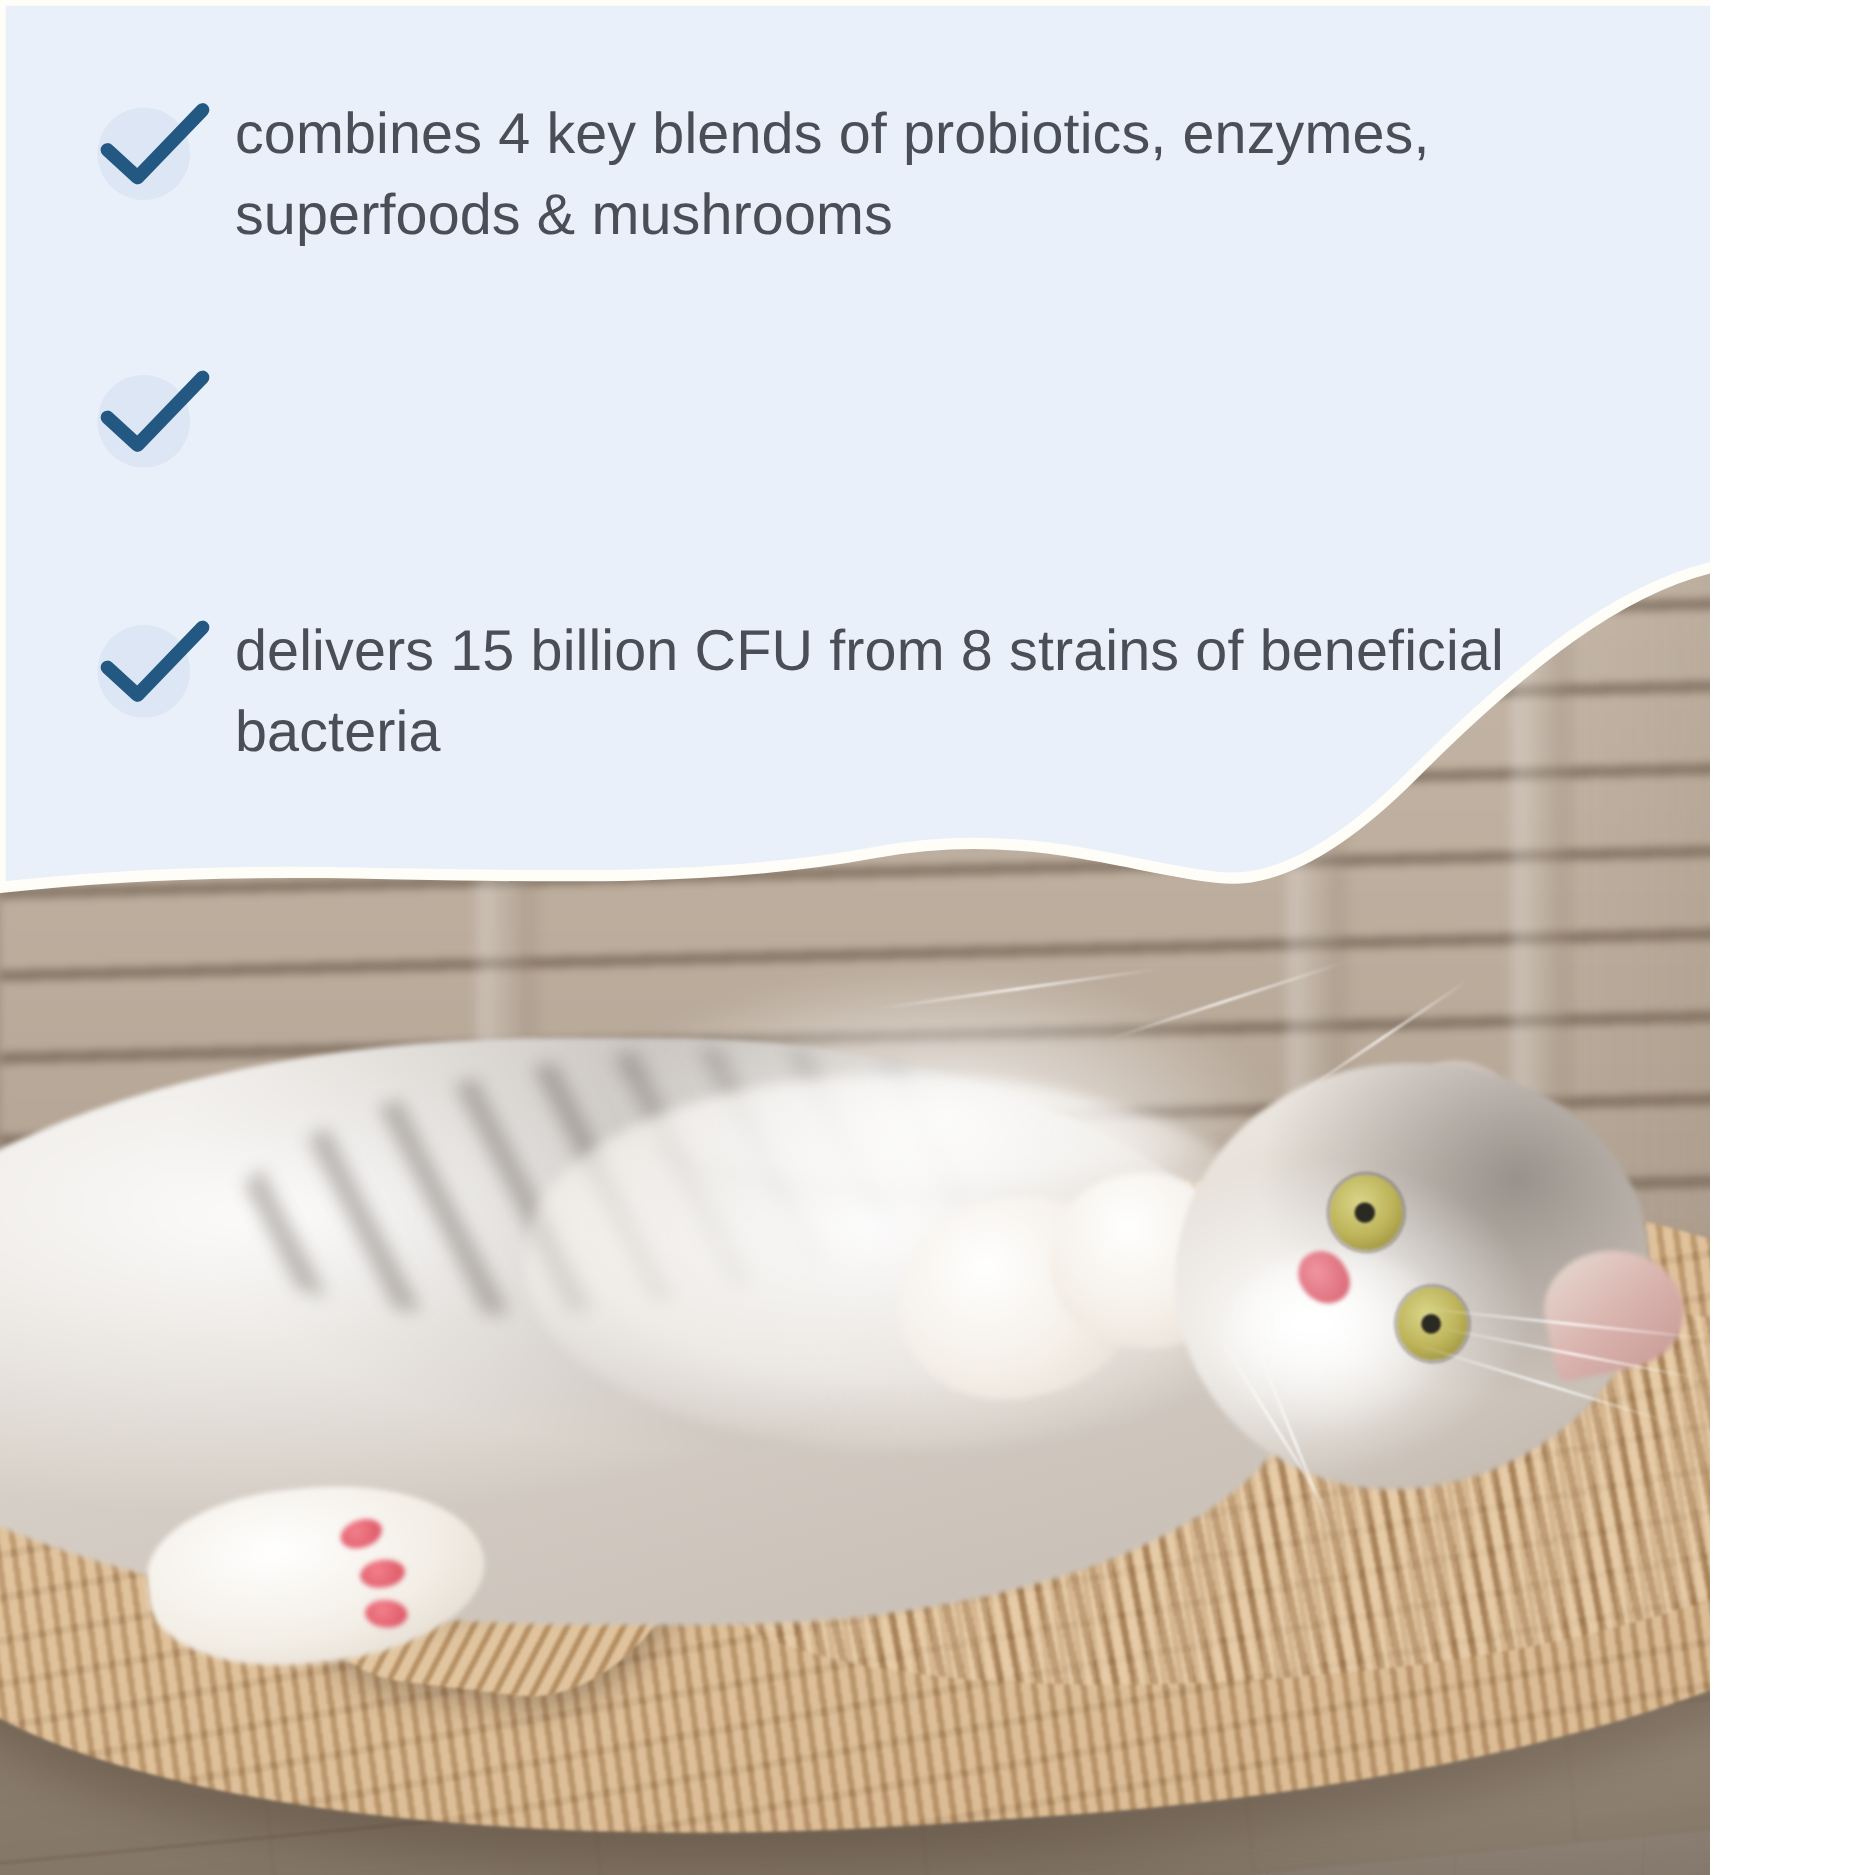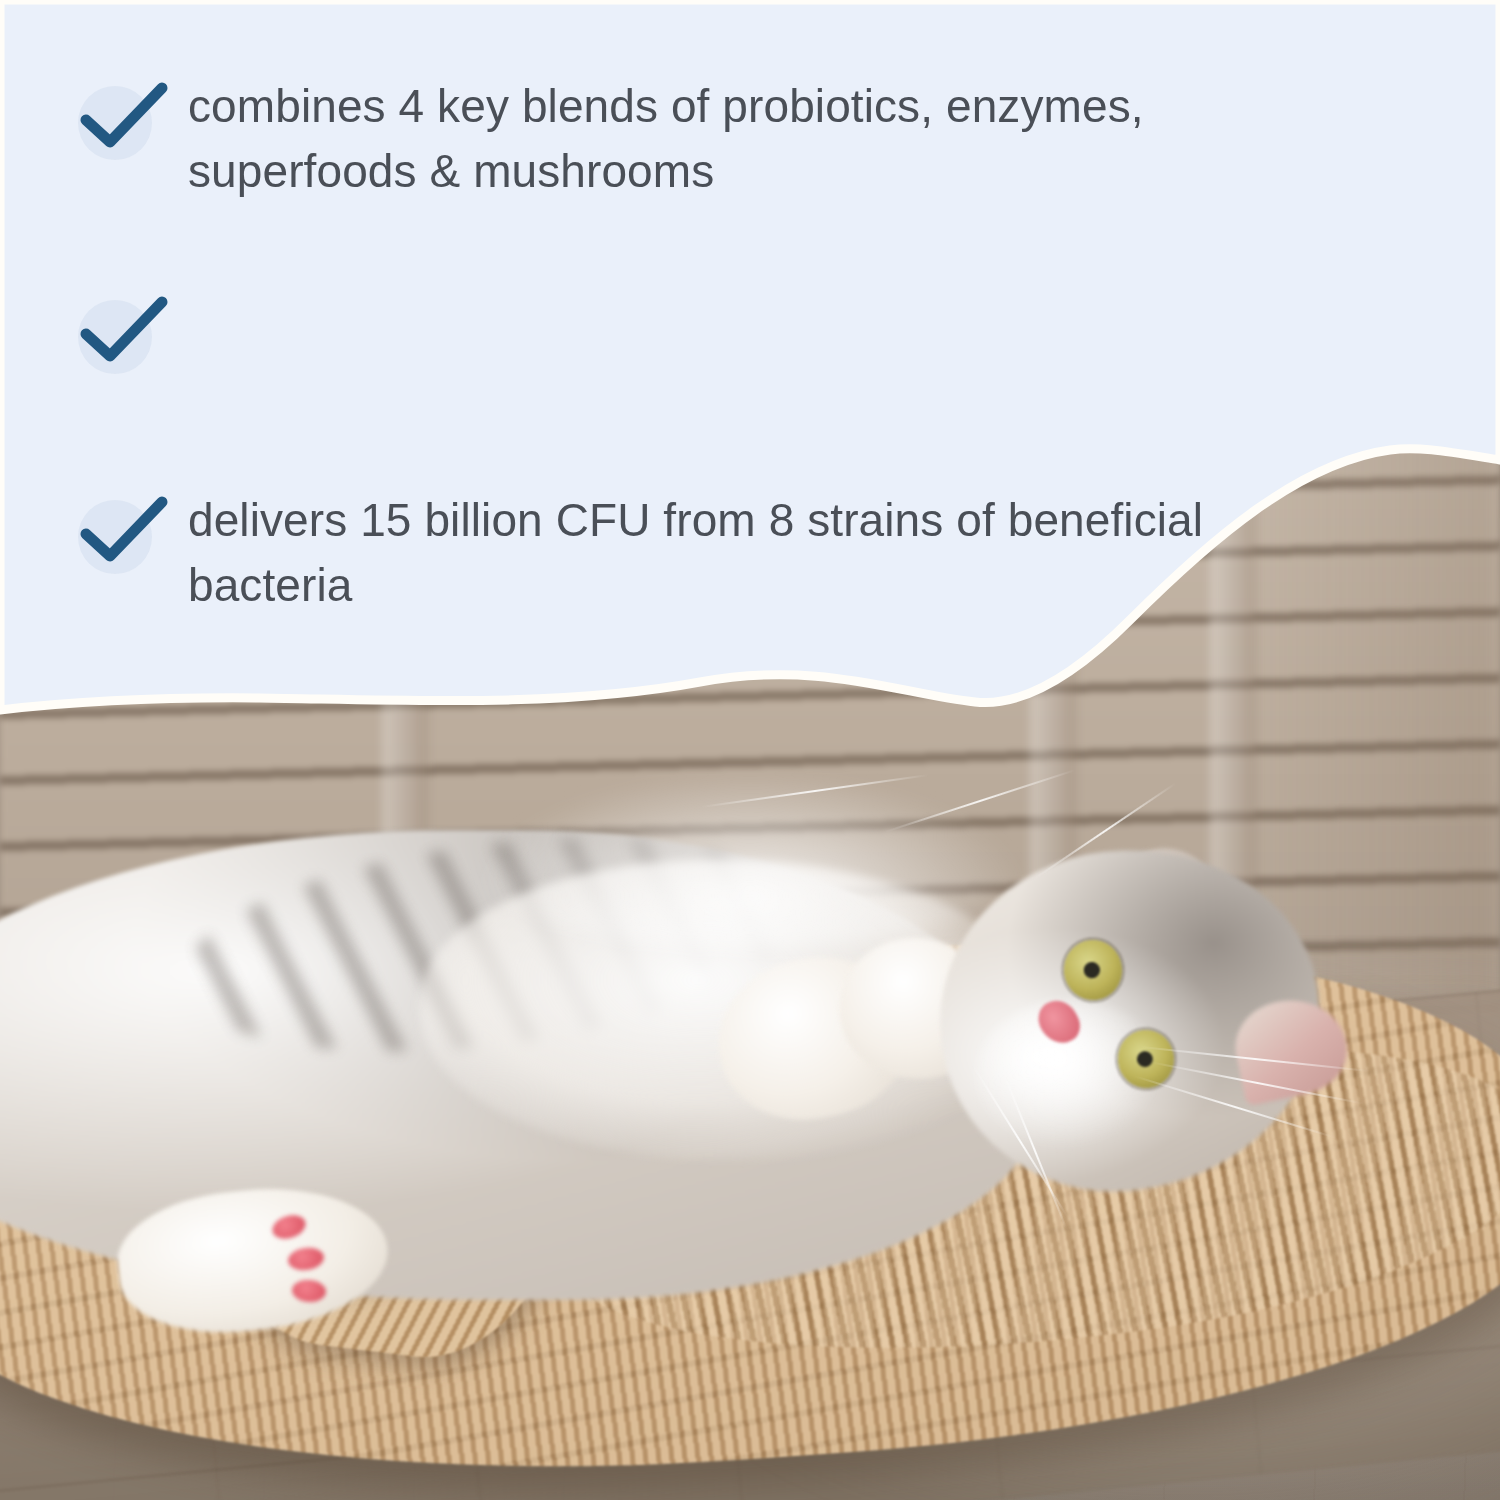--- a/index.html
+++ b/index.html
@@ -2,21 +2,21 @@
 <html><head>
 <meta charset="utf-8">
 <style>
   html, body {
     margin: 0;
     padding: 0;
     background: #ffffff;
   }
   #page {
     position: relative;
-    width: 1500px;
+    width: 1368px;
     height: 1500px;
     overflow: hidden;
     font-family: "Liberation Sans", sans-serif;
     background: #EAF0FA;
   }
 
   
   .photo-layer {
     position: absolute;
     left: 0; top: 0;

